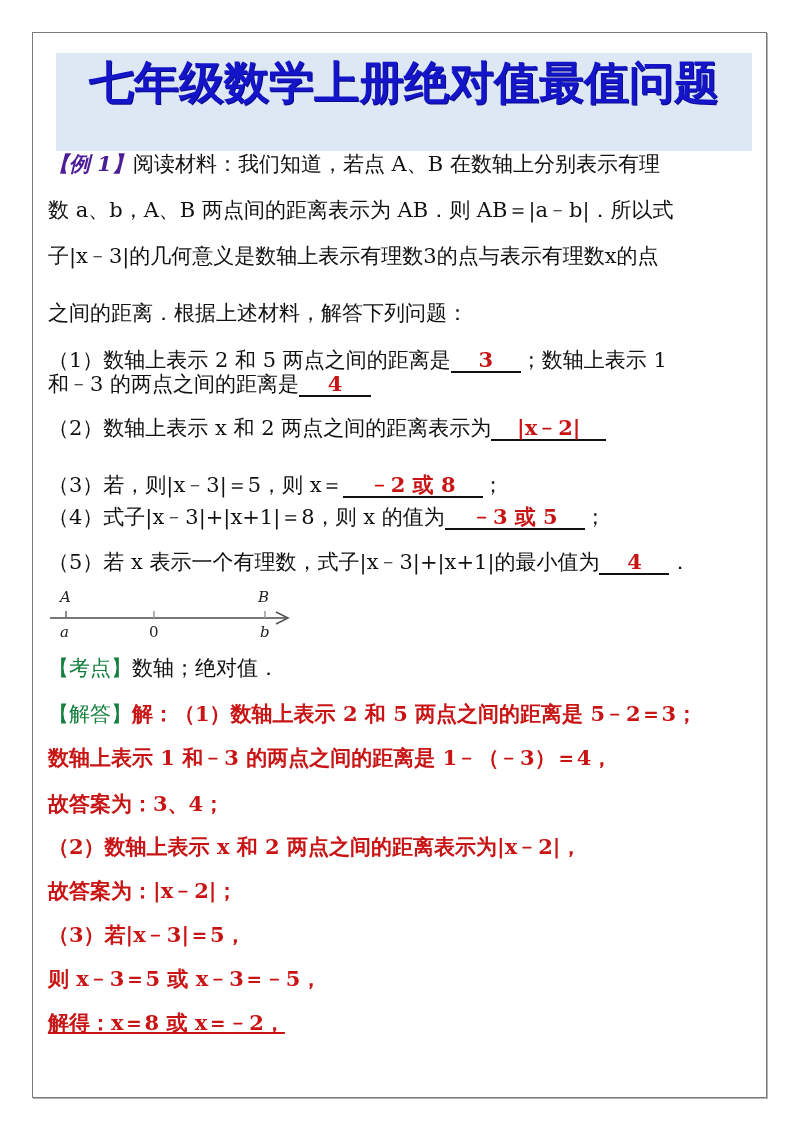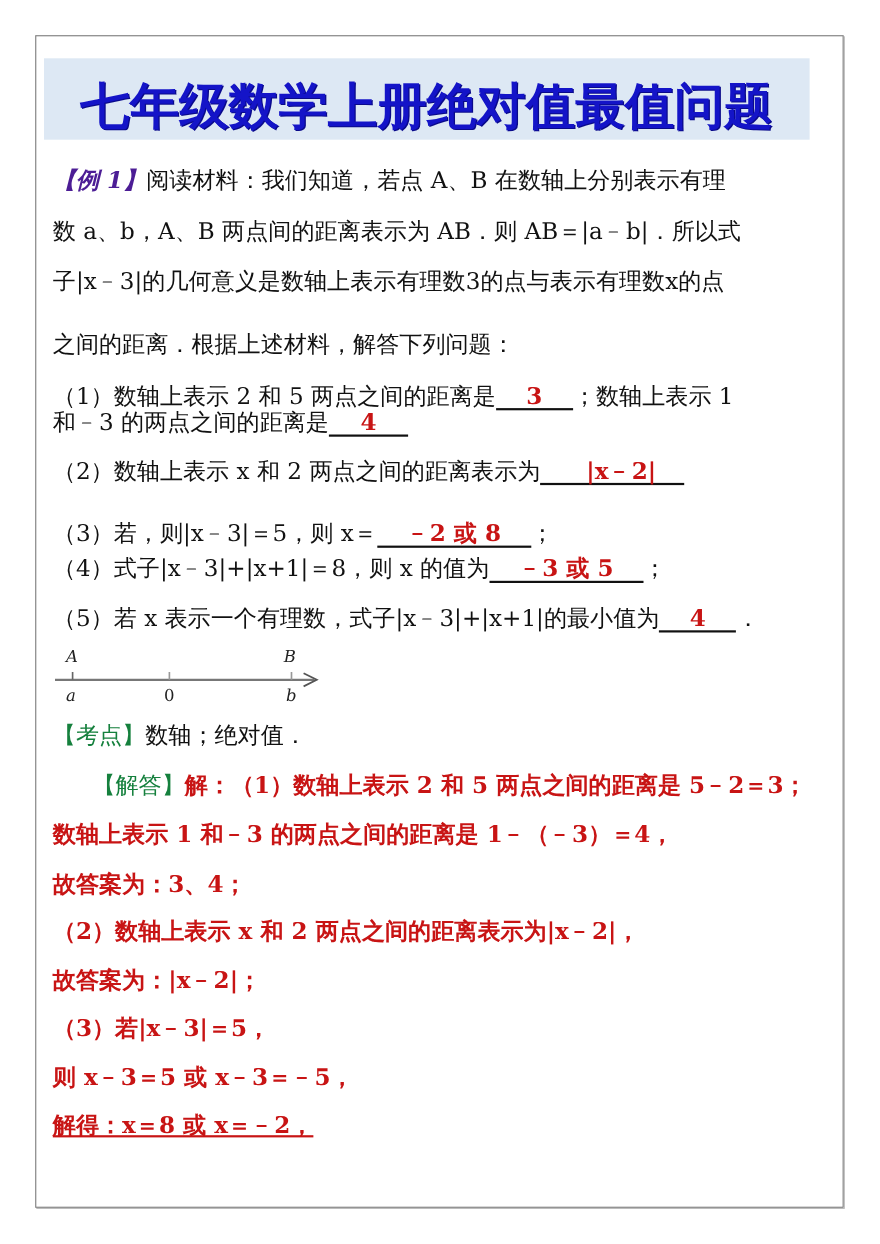--- a/index.html
+++ b/index.html
@@ -1,21 +1,21 @@
 <!DOCTYPE html>
 <html><head>
 <meta charset="utf-8">
 <style>
   html, body { margin: 0; padding: 0; background: #ffffff; }
   body { width: 800px; height: 1131px; position: relative; overflow: hidden;
          font-family: "DejaVu Serif", "Liberation Serif", serif; }
   .page-frame { position: absolute; left: 32px; top: 32px; width: 735px; height: 1066px;
                 border: 1px solid #7a7a7a; box-shadow: 1px 1px 0 #b5b5b5; box-sizing: border-box; }
-  .title-banner { position: absolute; left: 40px; top: 53px; width: 696px; height: 74px;
-                  background: #dde8f4; display: flex; align-items: flex-end; justify-content: center; }
+  .title-banner { position: absolute; left: 56px; top: 53px; width: 696px; height: 98px;
+                  background: #dde8f4; display: flex; align-items: flex-start; justify-content: center; }
   .title-text { font-family: "DejaVu Sans", "Liberation Sans", sans-serif; font-weight: bold;
                 font-size: 45px; color: #1414c8; letter-spacing: 0px; white-space: nowrap;
                 text-shadow: 1px 1px 0 #0a0a8a; }
   .line { position: absolute; left: 48px; white-space: nowrap; font-size: 21px; color: #111;
           font-family: "DejaVu Serif", "Liberation Serif", serif; }
   .b { font-weight: bold; }
   .green { color: #4c1d95; font-style: italic; }
   .blue { color: #15803d; }
   .blank { display: inline-block; border-bottom: 2px solid #111; text-align: center;
            color: #c81414; font-weight: bold; line-height: 1.05; }
@@ -45,21 +45,21 @@
 </div>
 
 <div class="line" style="top:346px;">
   <span>（1）数轴上表示 2 和 5 两点之间的距离是</span><span class="blank" style="width:70px;">3</span><span>；数轴上表示 1</span>
 </div>
 <div class="line" style="top:370px;">
   <span>和﹣3 的两点之间的距离是</span><span class="blank" style="width:72px;">4</span>
 </div>
 
 <div class="line" style="top:414px;">
-  <span>（2）数轴上表示 x 和 2 两点之间的距离表示为</span><span class="blank" style="width:115px;padding-left:16px;">|x﹣2|</span>
+  <span>（2）数轴上表示 x 和 2 两点之间的距离表示为</span><span class="blank" style="width:115px;">|x﹣2|</span>
 </div>
 
 <div class="line" style="top:458px;">
   <span>（3）若，则|x﹣3|＝5，则 x＝</span><span class="blank" style="width:140px;margin-top:16px;">﹣2 或 8</span><span>；</span>
 </div>
 
 <div class="line" style="top:503px;">
   <span>（4）式子|x﹣3|+|x+1|＝8，则 x 的值为</span><span class="blank" style="width:140px;">﹣3 或 5</span><span>；</span>
 </div>
 
@@ -77,21 +77,21 @@
   <text x="214" y="20" font-family="DejaVu Serif, serif" font-style="italic" font-size="15" fill="#222">B</text>
   <text x="16" y="55" font-family="DejaVu Serif, serif" font-style="italic" font-size="15" fill="#222">a</text>
   <text x="105" y="55" font-family="DejaVu Serif, serif" font-size="15" fill="#222">0</text>
   <text x="216" y="55" font-family="DejaVu Serif, serif" font-style="italic" font-size="15" fill="#222">b</text>
 </svg>
 
 <div class="line" style="top:654px;">
   <span class="blue">【考点】</span><span>数轴；绝对值．</span>
 </div>
 
-<div class="line red-block b" style="top:700px;margin-left:36px;">
+<div class="line red-block b" style="top:700px;">
   <span class="blue" style="font-weight:normal;">【解答】</span><span>解：（1）数轴上表示 2 和 5 两点之间的距离是 5﹣2＝3；</span>
 </div>
 <div class="line red-block b" style="top:744px;">
   <span>数轴上表示 1 和﹣3 的两点之间的距离是 1﹣（﹣3）＝4，</span>
 </div>
 <div class="line red-block b" style="top:790px;">
   <span>故答案为：3、4；</span>
 </div>
 <div class="line red-block b" style="top:833px;">
   <span>（2）数轴上表示 x 和 2 两点之间的距离表示为|x﹣2|，</span>

